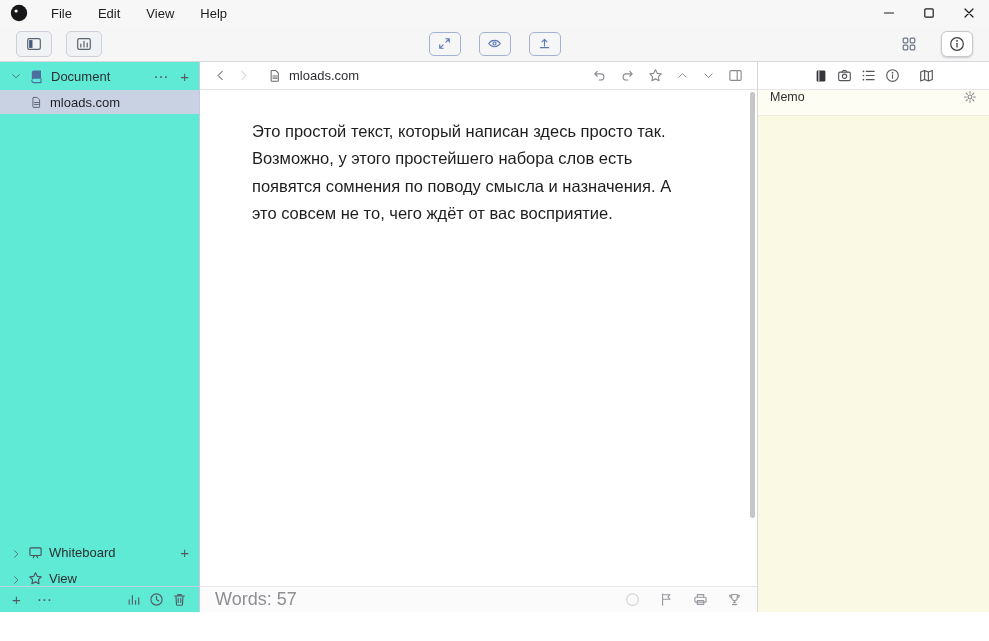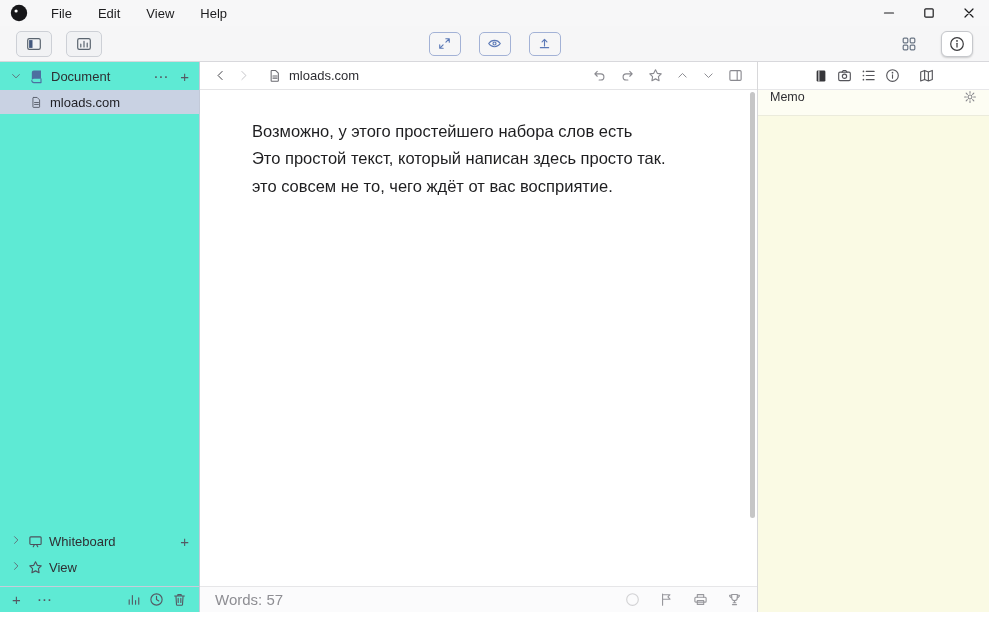--- a/index.html
+++ b/index.html
@@ -36,38 +36,38 @@
   .sidebar{width:200px;background:#5eead4;border-right:1px solid #c3cad9;display:flex;flex-direction:column;flex:0 0 auto}
   .sb-header{height:28px;display:flex;align-items:center;padding:0 10px;gap:7px;font-size:13px;color:#2f2f33}
   .sb-book{color:#4d6fa0}
   .sb-chev{color:#5f6672}
   .sb-actions{margin-left:auto;display:flex;gap:12px;align-items:center;color:#545963}
   .glyph-btn{font-size:15px;line-height:1;color:#545963;cursor:default}
   .sb-item{height:24px;display:flex;align-items:center;gap:7px;padding:0 10px 0 30px;font-size:13px;color:#1f1f23}
   .sb-item.selected{background:#c9d2e3}
   .sb-item .doc-ic{color:#5c626e}
   .sb-spacer{flex:1}
-  .sb-row{height:26px;display:flex;align-items:flex-start;gap:6px;padding:0 10px;font-size:13px;color:#2f2f33}
+  .sb-row{height:26px;display:flex;align-items:flex-end;gap:6px;padding:0 10px;font-size:13px;color:#2f2f33}
   .sb-row .row-ic{color:#4c515c}
   .sb-footer{height:26px;border-top:1px solid #c6cdda;display:flex;align-items:center;padding:0 12px;gap:16px;color:#555a64;flex:0 0 auto}
   .sb-footer-right{margin-left:auto;display:flex;gap:8px;align-items:center}
 
   
   .main{flex:1;display:flex;flex-direction:column;background:#fff;min-width:0}
   .tabbar{height:28px;border-bottom:1px solid #e4e4e6;display:flex;align-items:center;padding:0 14px;gap:10px;flex:0 0 auto}
   .nav-back{color:#3f3f44}
   .nav-fwd{color:#c3c3c7}
   .tab-doc{display:flex;align-items:center;gap:7px;margin-left:8px;font-size:13px;color:#2e2e33}
   .tab-doc .doc-ic{color:#6a6a70}
   .tab-actions{margin-left:auto;display:flex;align-items:center;gap:13px;color:#8a8a90}
   .doc{flex:1;position:relative;padding:28px 0 0 52px;overflow:hidden;min-height:0}
   .doc-line{font-size:16.5px;line-height:27.4px;color:#1e1e20;white-space:nowrap}
   .scroll-thumb{position:absolute;top:2px;right:2px;width:5px;height:426px;background:#c6c6c6;border-radius:3px}
   .statusbar{height:26px;border-top:1px solid #e6e6e8;background:#fbfbfc;display:flex;align-items:center;padding:0 15px;flex:0 0 auto}
-  .status-words{font-size:15px;color:#8e8e93}
+  .status-words{font-size:18px;color:#8e8e93}
   .status-actions{margin-left:auto;display:flex;align-items:center;gap:19px;color:#98989d}
   .status-actions .dim{color:#d2d2d4}
 
   
   .rpanel{width:232px;border-left:1px solid #d8d8da;display:flex;flex-direction:column;background:#fff;flex:0 0 auto}
   .rp-iconbar{height:28px;border-bottom:1px solid #e7e7e9;display:flex;align-items:center;justify-content:center;gap:9px;color:#55555a;flex:0 0 auto}
   .rp-iconbar .first{color:#36363a}
   .rp-iconbar .map-gap{margin-left:10px}
   .memo-header{height:26px;display:flex;align-items:flex-start;padding:0 12px;background:#fdfdf3;border-bottom:1px solid #ebebdc;font-size:12.5px;color:#2f2f33;flex:0 0 auto}
   .memo-gear{margin-left:auto;color:#85858a}
@@ -302,22 +302,23 @@
           <span>
             <svg class="ic sk" viewBox="0 0 16 16" width="15" height="15">
                 <rect x="2" y="2.8" width="12" height="10.4" rx="1.2"></rect>
                 <path d="M9.8 2.8v10.4"></path>
               </svg>
           </span>
         </span>
       </div>
 
       <div class="doc">
+        <div class="doc-line">Это простой текст, который написан здесь просто так.</div>
         <div class="doc-line">Возможно, у этого простейшего набора слов есть</div>
-        <div class="doc-line">Это простой текст, который написан здесь просто так.</div>
+        <div class="doc-line">появятся сомнения по поводу смысла и назначения. А</div>
         <div class="doc-line">это совсем не то, чего ждёт от вас восприятие.</div>
         <div class="scroll-thumb"></div>
       </div>
 
       <div class="statusbar">
         <span class="status-words">Words: 57</span>
         <span class="status-actions">
           <span class="dim">
             <svg class="ic sk" viewBox="0 0 16 16" width="15" height="15">
                 <circle cx="8" cy="8" r="6.2"></circle>

